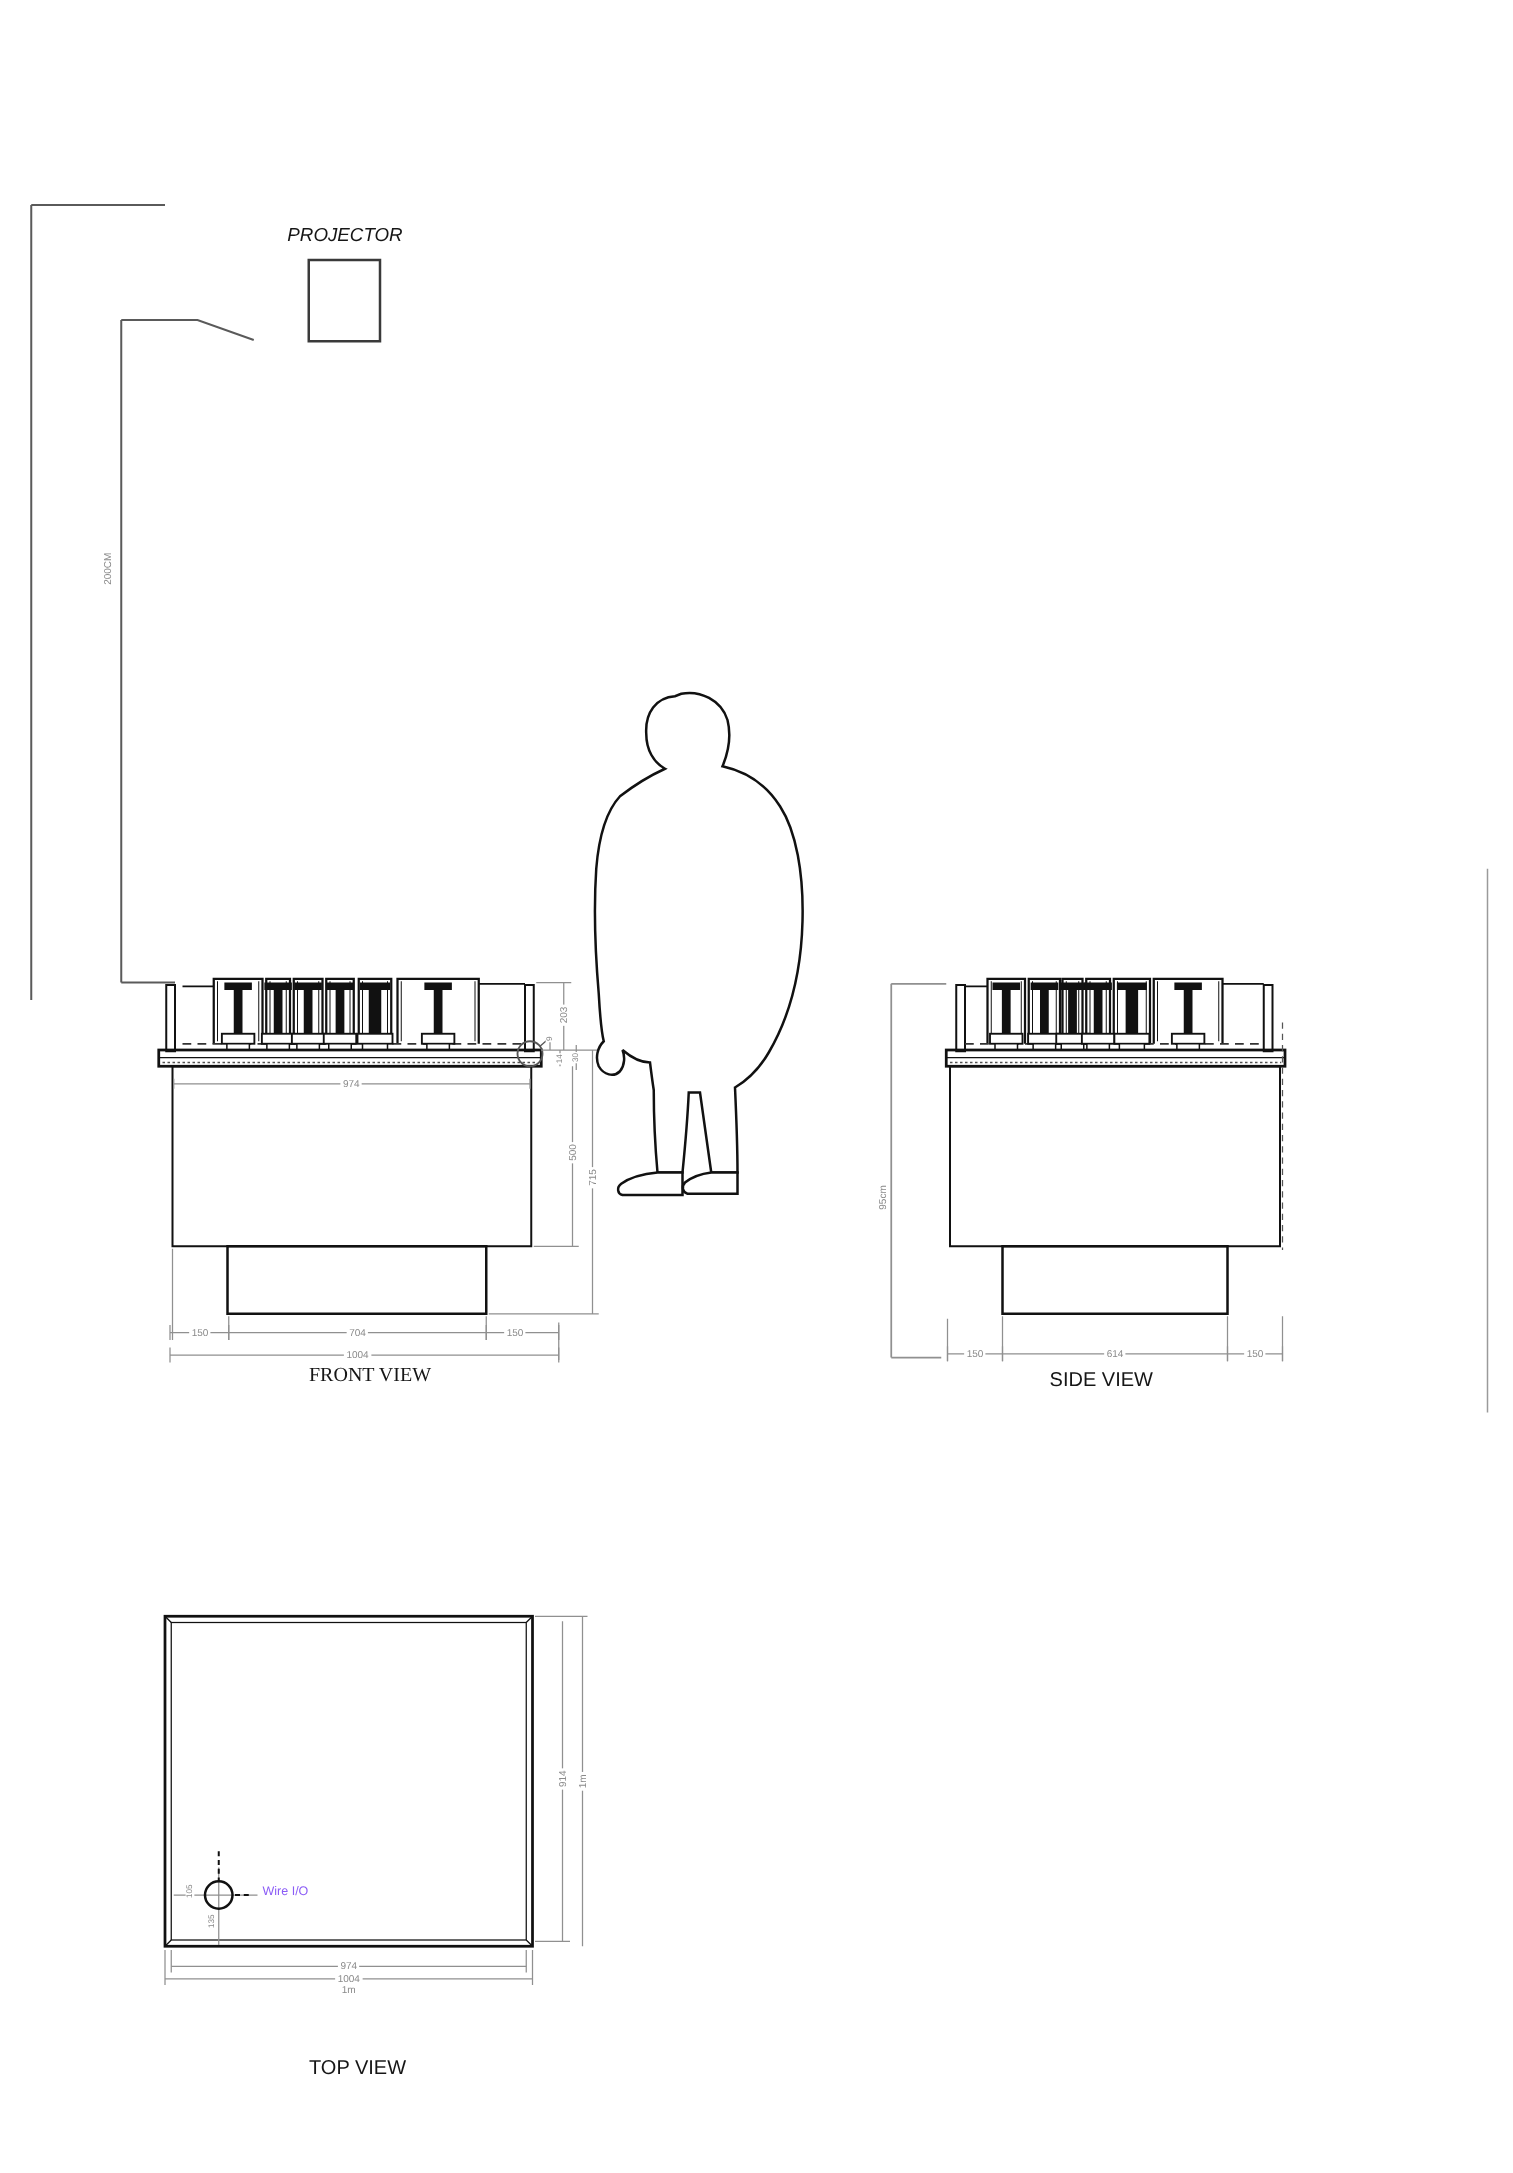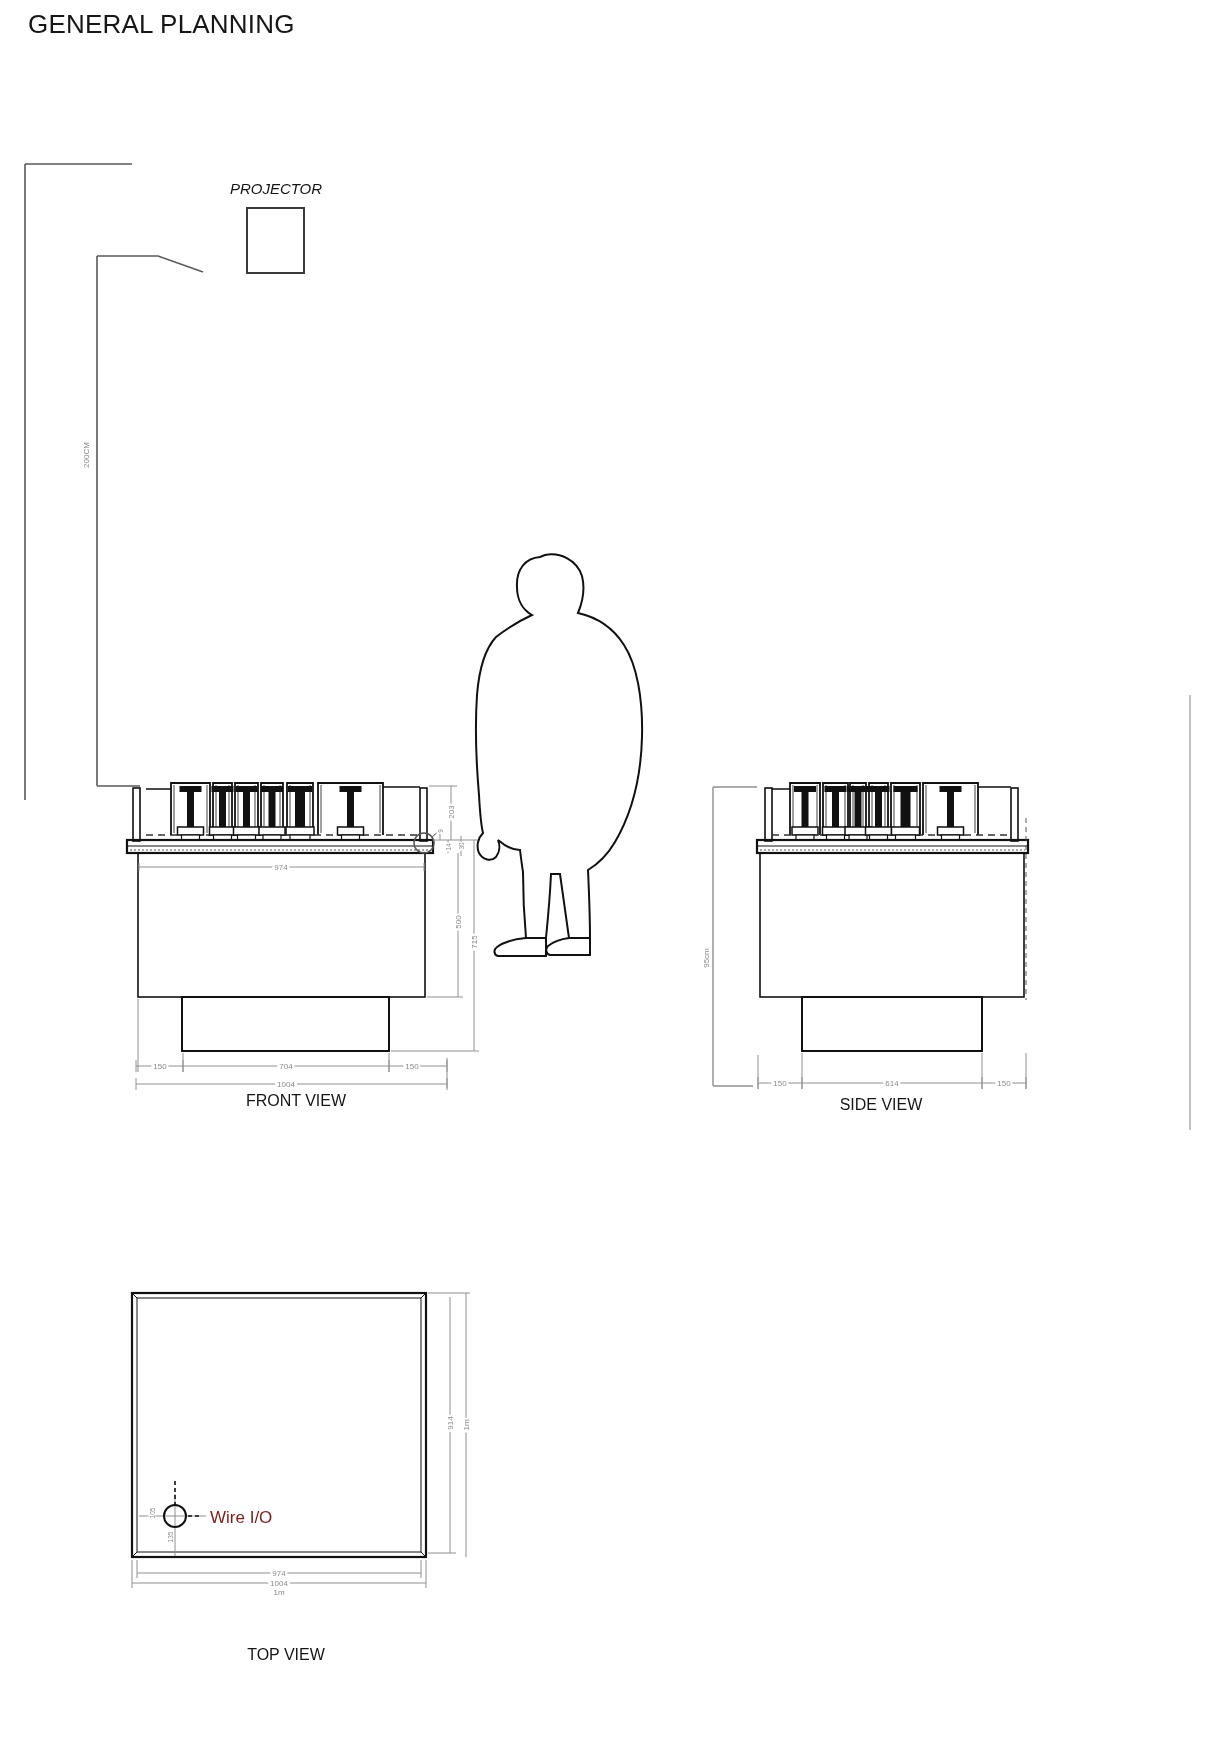--- a/index.html
+++ b/index.html
@@ -6,21 +6,21 @@
   #sheet{position:relative;width:1210px;height:1738px;background:#ffffff;overflow:hidden;
          font-family:"Liberation Sans", sans-serif;color:#111;}
   #linework{position:absolute;left:0;top:0;}
   .lbl{position:absolute;white-space:nowrap;}
   .title{font-size:26px;line-height:36px;font-weight:500;letter-spacing:0.2px;color:#161616;}
   .viewlbl{font-size:16px;font-weight:500;color:#161616;transform:translateX(-50%);}
   .caption{font-size:15px;font-weight:500;color:#161616;transform:translateX(-50%);font-style:italic;}
   .dim{font-size:8px;color:#8a8a8a;background:#fff;padding:0 2px;transform:translate(-50%,-50%);}
   .dimr{font-size:8px;color:#8a8a8a;background:#fff;padding:0 2px;transform:translate(-50%,-50%) rotate(-90deg);}
   .dimt{font-size:6.5px;color:#8a8a8a;background:#fff;padding:0 1px;transform:translate(-50%,-50%) rotate(-90deg);}
-  .wire{font-size:17px;color:#7f1d1d;}
+  .wire{font-size:10px;color:#8b5cf6;}
 </style>
 </head>
 <body>
 
 <div id="sheet">
 
 <svg id="linework" width="1210" height="1738" viewBox="0 0 1210 1738">
   <defs>
     <g id="pin">
       <rect x="-11" y="786" width="22" height="6" fill="#111"></rect>
@@ -152,38 +152,37 @@
     </g>
     <g stroke="#909090" stroke-width="1" fill="none">
       <path d="M428,1293 H470 M428,1553 H456 M450,1297 V1553 M466,1293 V1557"></path>
       <path d="M137,1560 V1578 M132,1560 V1588 M421,1560 V1578 M426,1560 V1588"></path>
       <path d="M137,1573 H421 M132,1583 H426"></path>
     </g>
   </g>
 </svg>
 
 <div class="lbl title" style="left:28px;top:6px;">
-  <div>GENERAL PLANNING</div>
 </div>
 
 <div class="lbl caption" style="left:276px;top:180px;">PROJECTOR</div>
 <div class="lbl dimr" style="left:86px;top:455px;">200CM</div>
 
 <div class="lbl dim" style="left:281px;top:867px;">974</div>
 <div class="lbl dimr" style="left:451px;top:812px;">203</div>
 <div class="lbl dimt" style="left:440px;top:831px;">9</div>
 <div class="lbl dimt" style="left:448px;top:847px;">14</div>
 <div class="lbl dimt" style="left:461px;top:846px;">30</div>
 <div class="lbl dimr" style="left:458px;top:922px;">500</div>
 <div class="lbl dimr" style="left:474px;top:942px;">715</div>
 <div class="lbl dim" style="left:160px;top:1066px;">150</div>
 <div class="lbl dim" style="left:286px;top:1066px;">704</div>
 <div class="lbl dim" style="left:412px;top:1066px;">150</div>
 <div class="lbl dim" style="left:286px;top:1084px;">1004</div>
-<div class="lbl viewlbl" style="left:296px;top:1092px;">FRONT VIEW</div>
+<div class="lbl viewlbl" style="left:296px;top:1092px;font-family:Liberation Serif, serif;">FRONT VIEW</div>
 
 <div class="lbl dimr" style="left:706px;top:958px;">95cm</div>
 <div class="lbl dim" style="left:780px;top:1083px;">150</div>
 <div class="lbl dim" style="left:892px;top:1083px;">614</div>
 <div class="lbl dim" style="left:1004px;top:1083px;">150</div>
 <div class="lbl viewlbl" style="left:881px;top:1096px;">SIDE VIEW</div>
 
 <div class="lbl dimr" style="left:450px;top:1423px;">914</div>
 <div class="lbl dimr" style="left:466px;top:1425px;">1m</div>
 <div class="lbl dimt" style="left:152px;top:1513px;">105</div>

